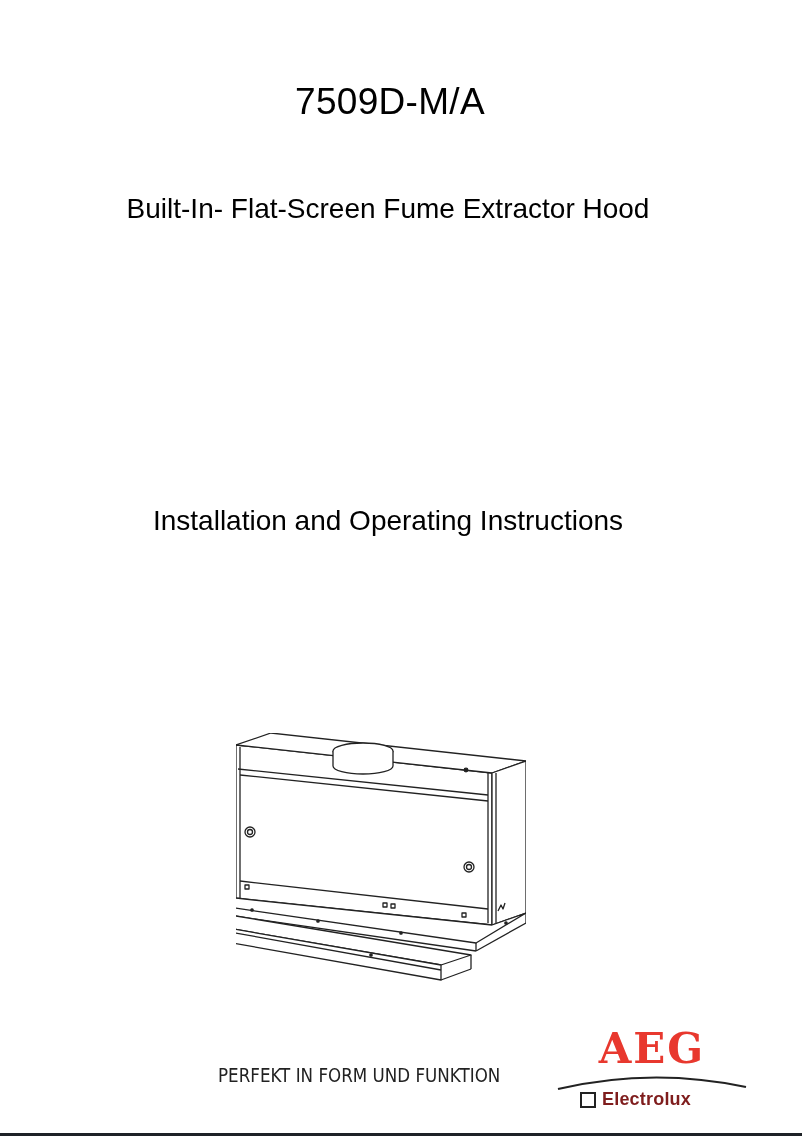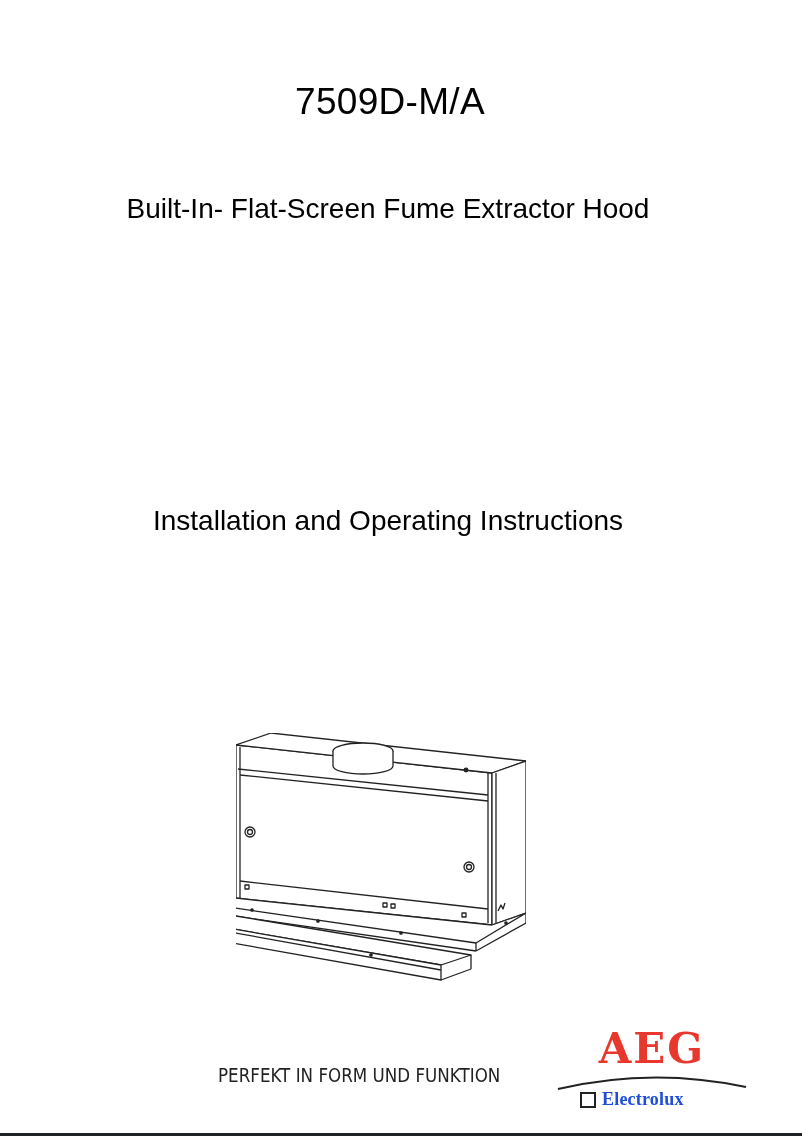--- a/index.html
+++ b/index.html
@@ -102,24 +102,24 @@
       align-items: center;
       gap: 6px;
     }
     .logo .electrolux-mark {
       width: 16px; height: 16px;
       border: 2px solid #222;
       box-sizing: border-box;
       position: relative;
     }
     .logo .electrolux-text {
-      font-family: Liberation Serif, serif;
+      font-family: Liberation Sans, sans-serif;
       font-weight: bold;
       font-size: 18px;
-      color: #1d4ed8;
+      color: #7f1d1d;
       letter-spacing: 0.2px;
     }
     .bottom-rule {
       position: absolute;
       left: 0; top: 1133px;
       width: 802px; height: 3px;
       background: #1e2227;
     }
   </style>
 </head>

